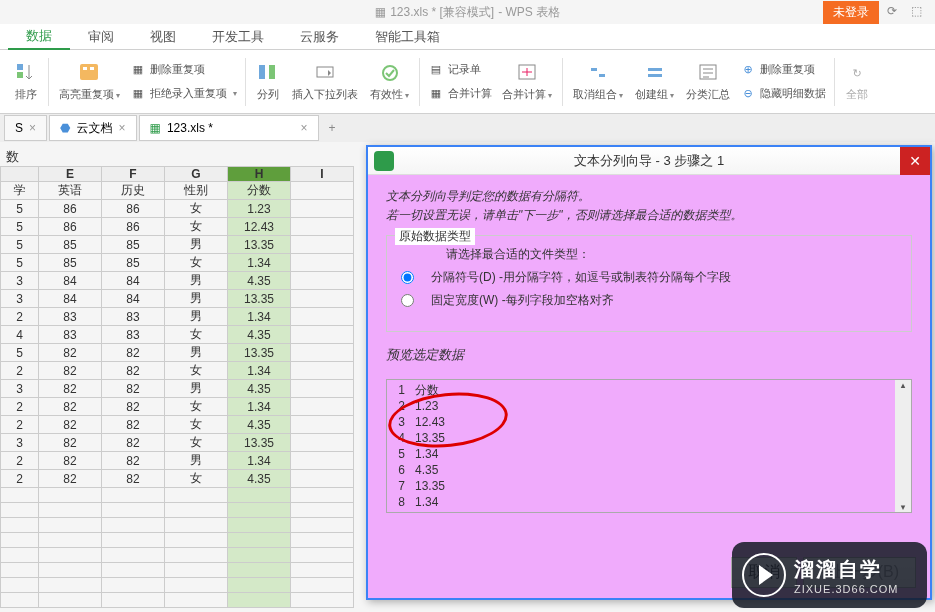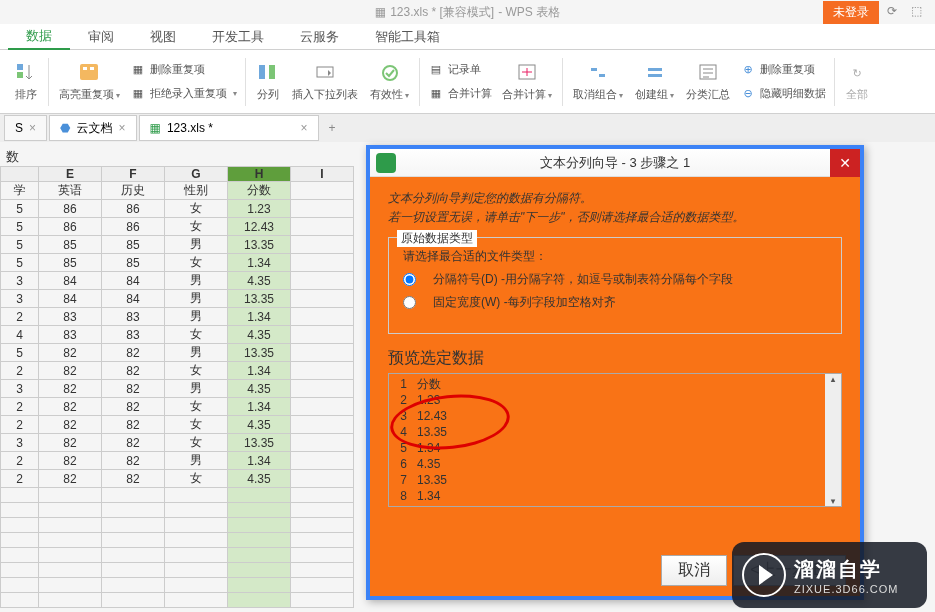--- a/index.html
+++ b/index.html
@@ -31,34 +31,34 @@
     
     table.sheet { border-collapse: collapse; position: absolute; top: 24px; left: 0; }
     table.sheet td, table.sheet th { border: 1px solid #ccc; height: 15px; text-align: center; font-size: 12px; color: #333; padding: 0 2px; }
     table.sheet th { background: #eee; }
     .col-a { width: 38px; }
     .col-e, .col-f, .col-g { width: 63px; }
     .col-h { width: 63px; background: #d4e9c8; }
     .col-i { width: 63px; }
     .sel-col-head { background: #5f9e3c !important; color: #fff; }
     
-    .dialog { position: absolute; left: 366px; top: 145px; width: 498px; height: 455px; background: #f97316; border: 4px solid #3b82f6; box-shadow: 2px 2px 8px rgba(0,0,0,0.3); }
+    .dialog { position: absolute; left: 366px; top: 145px; width: 566px; height: 455px; background: #f0abfc; border: 2px solid #3b82f6; box-shadow: 2px 2px 8px rgba(0,0,0,0.3); }
     .dialog-title { height: 28px; background: linear-gradient(#fff, #f5f5f5); display: flex; align-items: center; position: relative; border-bottom: 1px solid #ddd; }
     .dialog-icon { width: 20px; height: 20px; background: #2e9b4a; border-radius: 4px; margin-left: 6px; }
     .dialog-title-text { position: absolute; left: 50%; transform: translateX(-50%); font-size: 13px; color: #333; }
     .dialog-close { position: absolute; right: 0; top: 0; width: 30px; height: 28px; background: #c22; color: #fff; display: flex; align-items: center; justify-content: center; font-size: 14px; }
     
     .dialog-body { padding: 12px 18px; font-size: 12px; color: #333; }
     .dialog-desc { line-height: 1.6; margin-bottom: 10px; font-style: italic; }
     .fieldset { border: 1px solid #ccc; padding: 10px 14px 16px; position: relative; }
     .fieldset-legend { position: absolute; top: -8px; left: 8px; background: #fff; padding: 0 4px; font-size: 12px; }
     .radio-line { display: flex; align-items: center; gap: 17px; margin: 6px 0; font-size: 12px; }
     .red-circle { position: absolute; left: 20px; top: 246px; width: 120px; height: 54px; border: 3px solid #d00; border-radius: 50%; pointer-events: none; transform: rotate(-6deg); }
     
-    .preview-label { margin-top: 14px; margin-bottom: 4px; font-size: 16px; }
+    .preview-label { margin-top: 14px; margin-bottom: 15px; font-size: 13px; font-style: italic; }
     .preview-box { border: 1px solid #aaa; height: 134px; overflow-y: auto; font-family: monospace; font-size: 12px; padding: 2px; position: relative; }
     .preview-row { display: flex; gap: 10px; line-height: 16px; }
     .preview-row .num { width: 16px; text-align: right; color: #333; }
     .scroll-stub { position: absolute; right: 0; top: 0; width: 16px; height: 100%; background: #eee; display: flex; flex-direction: column; justify-content: space-between; align-items: center; font-size: 9px; color: #555;}
     
     .dialog-buttons { position: absolute; right: 14px; bottom: 10px; display: flex; gap: 6px; }
     .dlg-btn { border: 1px solid #aaa; background: linear-gradient(#fff,#eee); padding: 4px 16px; font-size: 16px; color: #333; }
     .dlg-btn.disabled { color: #999; }
     
     .watermark { position: absolute; right: 8px; bottom: 4px; width: 195px; height: 66px; background: rgba(20,25,35,0.85); border-radius: 12px; display: flex; align-items: center; gap: 8px; padding: 6px 10px; color: #fff; }
@@ -460,21 +460,21 @@
     <div class="dialog-title-text">文本分列向导 - 3 步骤之 1</div>
     <div class="dialog-close">✕</div>
   </div>
   <div class="dialog-body">
     <div class="dialog-desc">
       <div>文本分列向导判定您的数据有分隔符。</div>
       <div>若一切设置无误，请单击"下一步"，否则请选择最合适的数据类型。</div>
     </div>
     <div class="fieldset">
       <div class="fieldset-legend">原始数据类型</div>
-      <div style="margin-bottom:6px;">请选择最合适的文件类型：</div>
+      <div style="margin-bottom:6px;margin-left:45px;">请选择最合适的文件类型：</div>
       <label class="radio-line">
         <input type="radio" checked="" style="">
         <span>分隔符号(D)  -用分隔字符，如逗号或制表符分隔每个字段</span>
       </label>
       <label class="radio-line">
         <input type="radio" style="">
         <span>固定宽度(W)  -每列字段加空格对齐</span>
       </label>
     </div>
     <div class="preview-label">预览选定数据</div>

